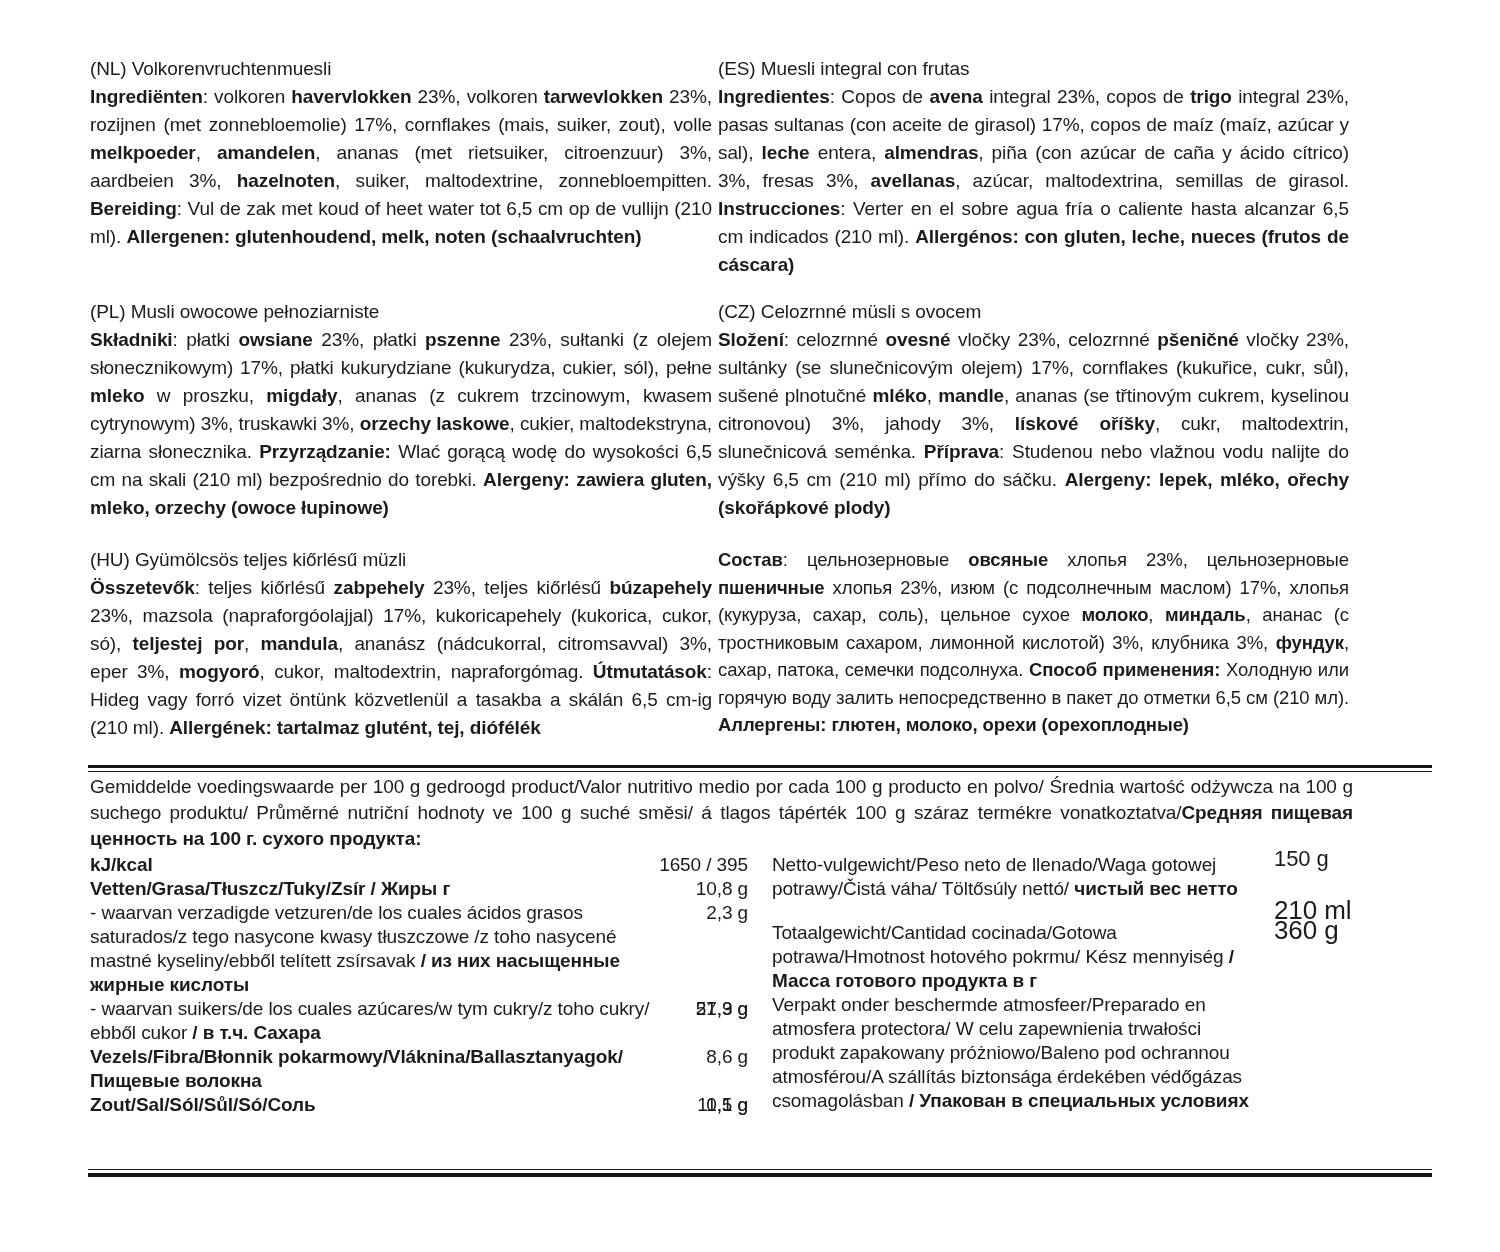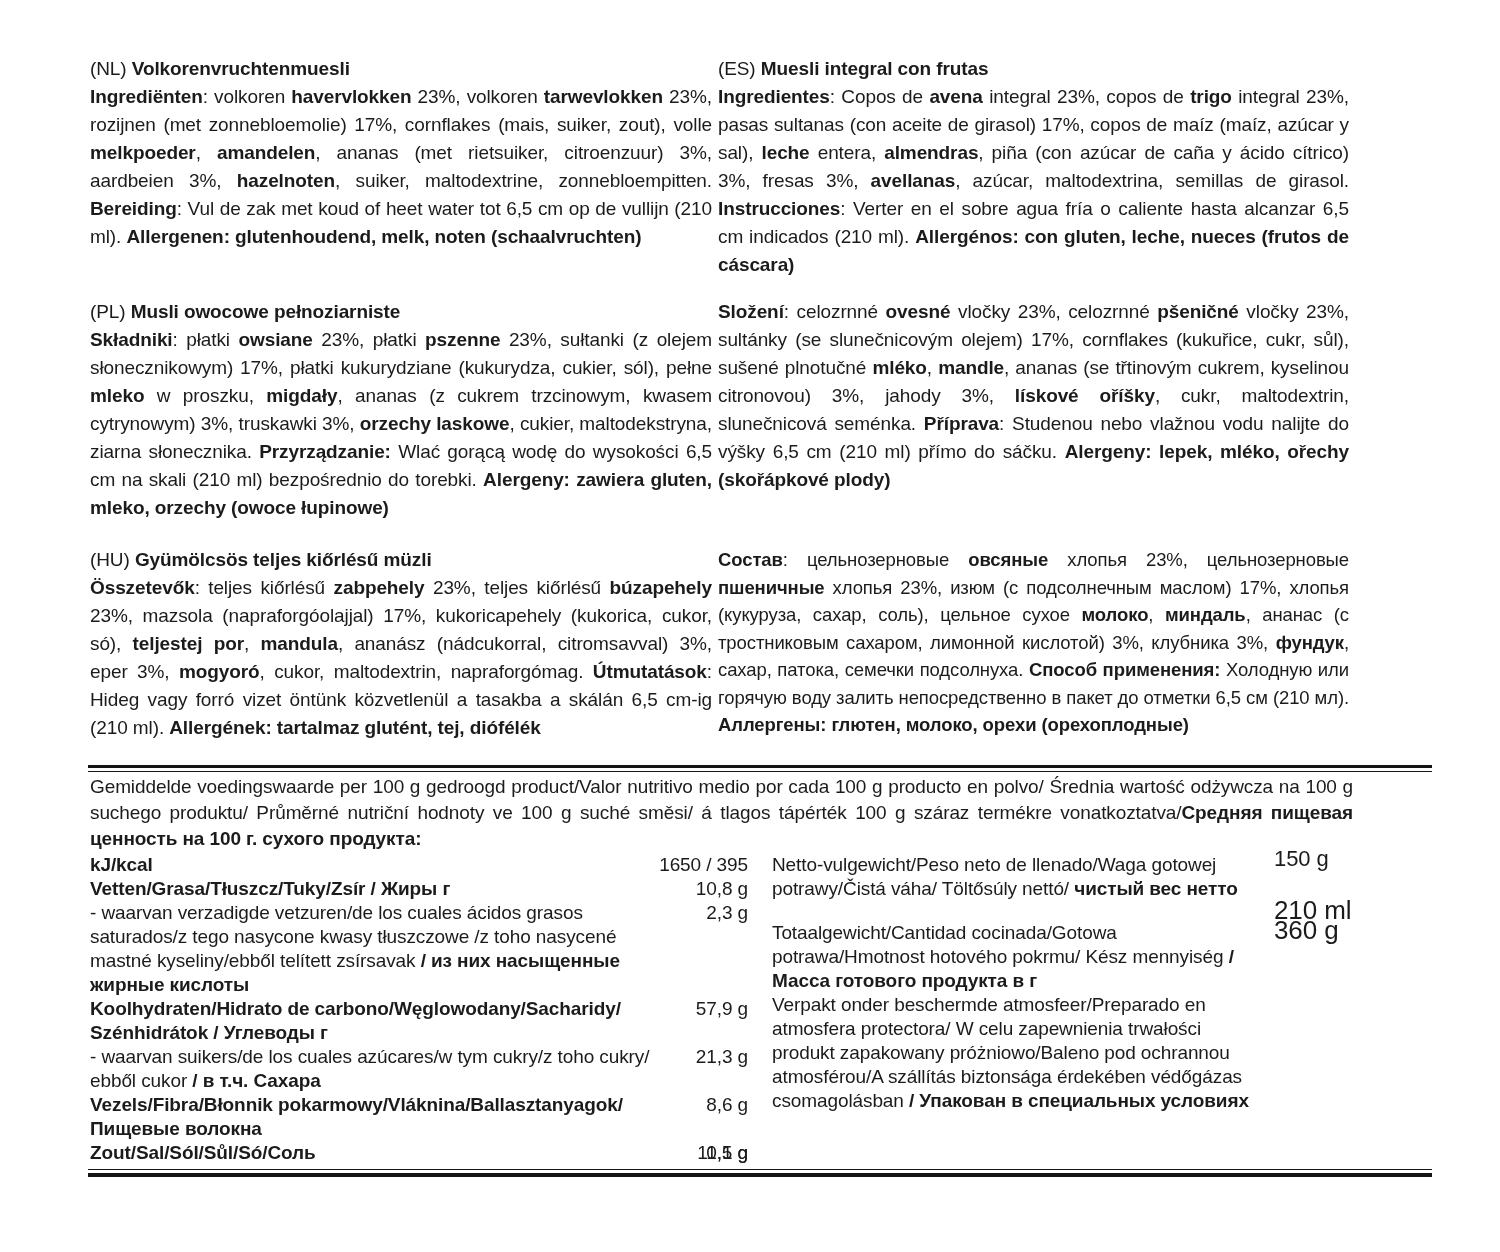--- a/index.html
+++ b/index.html
@@ -4,21 +4,21 @@
 <style>
   html,body{margin:0;padding:0;background:#ffffff;}
   .page{
     position:relative;width:1500px;height:1252px;background:#ffffff;
     font-family:"Liberation Sans","DejaVu Sans",sans-serif;
     color:#1b1b1b;overflow:hidden;
   }
   .block{position:absolute;}
   .bhead,.bbody{font-size:19px;line-height:28px;letter-spacing:-0.1px;}
   .bbody{text-align:justify;}
-  .bhead .title{font-weight:700;}
+  .bhead .title{font-weight:400;}
   .rich-b{font-weight:700;}
   #b-ru .bbody,#b-ru .bhead{font-size:18.5px;line-height:27.5px;}
   .rule{position:absolute;left:88px;width:1344px;background:#151515;}
   #rule-top-thick{top:765px;height:3px;}
   #rule-top-thin{top:771px;height:1px;}
   #rule-bottom-thin{top:1169px;height:1px;}
   #rule-bottom-thick{top:1173px;height:4px;}
   .nheader{
     position:absolute;left:90px;top:774px;width:1263px;
     font-size:19px;line-height:26px;text-align:justify;letter-spacing:-0.1px;
@@ -49,20 +49,21 @@
     <div class="bhead"><span>(ES)</span> <span class="title">Muesli integral con frutas</span></div>
     <div class="bbody"><span class="rich-b">Ingredientes</span><span>: Copos de </span><span class="rich-b">avena</span><span> integral 23%, copos de </span><span class="rich-b">trigo</span><span> integral 23%, pasas sultanas (con aceite de girasol) 17%, copos de maíz (maíz, azúcar y sal), </span><span class="rich-b">leche</span><span> entera, </span><span class="rich-b">almendras</span><span>, piña (con azúcar de caña y ácido cítrico) 3%, fresas 3%, </span><span class="rich-b">avellanas</span><span>, azúcar, maltodextrina, semillas de girasol. </span><span class="rich-b">Instrucciones</span><span>: Verter en el sobre agua fría o caliente hasta alcanzar 6,5 cm indicados (210 ml). </span><span class="rich-b">Allergénos: con gluten, leche, nueces (frutos de cáscara)</span></div>
   </div>
 
   <div class="block" id="b-pl" style="left:90px;top:298px;width:622px;">
     <div class="bhead"><span>(PL)</span> <span class="title">Musli owocowe pełnoziarniste</span></div>
     <div class="bbody"><span class="rich-b">Składniki</span><span>: płatki </span><span class="rich-b">owsiane</span><span> 23%, płatki </span><span class="rich-b">pszenne</span><span> 23%, sułtanki (z olejem słonecznikowym) 17%, płatki kukurydziane (kukurydza, cukier, sól), pełne </span><span class="rich-b">mleko</span><span> w proszku, </span><span class="rich-b">migdały</span><span>, ananas (z cukrem trzcinowym, kwasem cytrynowym) 3%, truskawki 3%, </span><span class="rich-b">orzechy laskowe</span><span>, cukier, maltodekstryna, ziarna słonecznika. </span><span class="rich-b">Przyrządzanie:</span><span> Wlać gorącą wodę do wysokości 6,5 cm na skali (210 ml) bezpośrednio do torebki. </span><span class="rich-b">Alergeny: zawiera gluten, mleko, orzechy (owoce łupinowe)</span></div>
   </div>
 
   <div class="block" id="b-cz" style="left:718px;top:298px;width:631px;">
+    <div class="bhead"><span>(CZ)</span> <span class="title">Celozrnné müsli s ovocem</span></div>
     <div class="bbody"><span class="rich-b">Složení</span><span>: celozrnné </span><span class="rich-b">ovesné</span><span> vločky 23%, celozrnné </span><span class="rich-b">pšeničné</span><span> vločky 23%, sultánky (se slunečnicovým olejem) 17%, cornflakes (kukuřice, cukr, sůl), sušené plnotučné </span><span class="rich-b">mléko</span><span>, </span><span class="rich-b">mandle</span><span>, ananas (se třtinovým cukrem, kyselinou citronovou) 3%, jahody 3%, </span><span class="rich-b">lískové oříšky</span><span>, cukr, maltodextrin, slunečnicová seménka. </span><span class="rich-b">Příprava</span><span>: Studenou nebo vlažnou vodu nalijte do výšky 6,5 cm (210 ml) přímo do sáčku. </span><span class="rich-b">Alergeny: lepek, mléko, ořechy (skořápkové plody)</span></div>
   </div>
 
   <div class="block" id="b-hu" style="left:90px;top:546px;width:622px;">
     <div class="bhead"><span>(HU)</span> <span class="title">Gyümölcsös teljes kiőrlésű müzli</span></div>
     <div class="bbody"><span class="rich-b">Összetevők</span><span>: teljes kiőrlésű </span><span class="rich-b">zabpehely</span><span> 23%, teljes kiőrlésű </span><span class="rich-b">búzapehely</span><span> 23%, mazsola (napraforgóolajjal) 17%, kukoricapehely (kukorica, cukor, só), </span><span class="rich-b">teljestej por</span><span>, </span><span class="rich-b">mandula</span><span>, ananász (nádcukorral, citromsavval) 3%, eper 3%, </span><span class="rich-b">mogyoró</span><span>, cukor, maltodextrin, napraforgómag. </span><span class="rich-b">Útmutatások</span><span>: Hideg vagy forró vizet öntünk közvetlenül a tasakba a skálán 6,5 cm-ig (210 ml). </span><span class="rich-b">Allergének: tartalmaz glutént, tej, diófélék</span></div>
   </div>
 
   <div class="block" id="b-ru" style="left:718px;top:546px;width:631px;">
     <div class="bbody"><span class="rich-b">Состав</span><span>: цельнозерновые </span><span class="rich-b">овсяные</span><span> хлопья 23%, цельнозерновые </span><span class="rich-b">пшеничные</span><span> хлопья 23%, изюм (с подсолнечным маслом) 17%, хлопья (кукуруза, сахар, соль), цельное сухое </span><span class="rich-b">молоко</span><span>, </span><span class="rich-b">миндаль</span><span>, ананас (с тростниковым сахаром, лимонной кислотой) 3%, клубника 3%, </span><span class="rich-b">фундук</span><span>, сахар, патока, семечки подсолнуха. </span><span class="rich-b">Способ применения:</span><span> Холодную или горячую воду залить непосредственно в пакет до отметки 6,5 см (210 мл). </span><span class="rich-b">Аллергены: глютен, молоко, орехи (орехоплодные)</span></div>
@@ -80,21 +81,20 @@
     </div>
     <div class="nrow">
       <div class="nlabel"><span class="rich-b">Vetten/Grasa/Tłuszcz/Tuky/Zsír / Жиры г</span></div>
       <div class="nvalue">10,8 g</div>
     </div>
     <div class="nrow">
       <div class="nlabel"><span>- waarvan verzadigde vetzuren/de los cuales ácidos grasos saturados/z tego nasycone kwasy tłuszczowe /z toho nasycené mastné kyseliny/ebből telített zsírsavak </span><span class="rich-b">/ из них насыщенные жирные кислоты</span></div>
       <div class="nvalue">2,3 g</div>
     </div>
     <div class="nrow">
-      <div class="nlabel"><span class="rich-b">Koolhydraten/Hidrato de carbono/Węglowodany/Sacharidy/ Szénhidrátok / Углеводы г</span></div>
       <div class="nvalue">57,9 g</div>
     </div>
     <div class="nrow">
       <div class="nlabel"><span>- waarvan suikers/de los cuales azúcares/w tym cukry/z toho cukry/ ebből cukor </span><span class="rich-b">/ в т.ч. Сахара</span></div>
       <div class="nvalue">21,3 g</div>
     </div>
     <div class="nrow">
       <div class="nlabel"><span class="rich-b">Vezels/Fibra/Błonnik pokarmowy/Vláknina/Ballasztanyagok/ Пищевые волокна</span></div>
       <div class="nvalue">8,6 g</div>
     </div>

